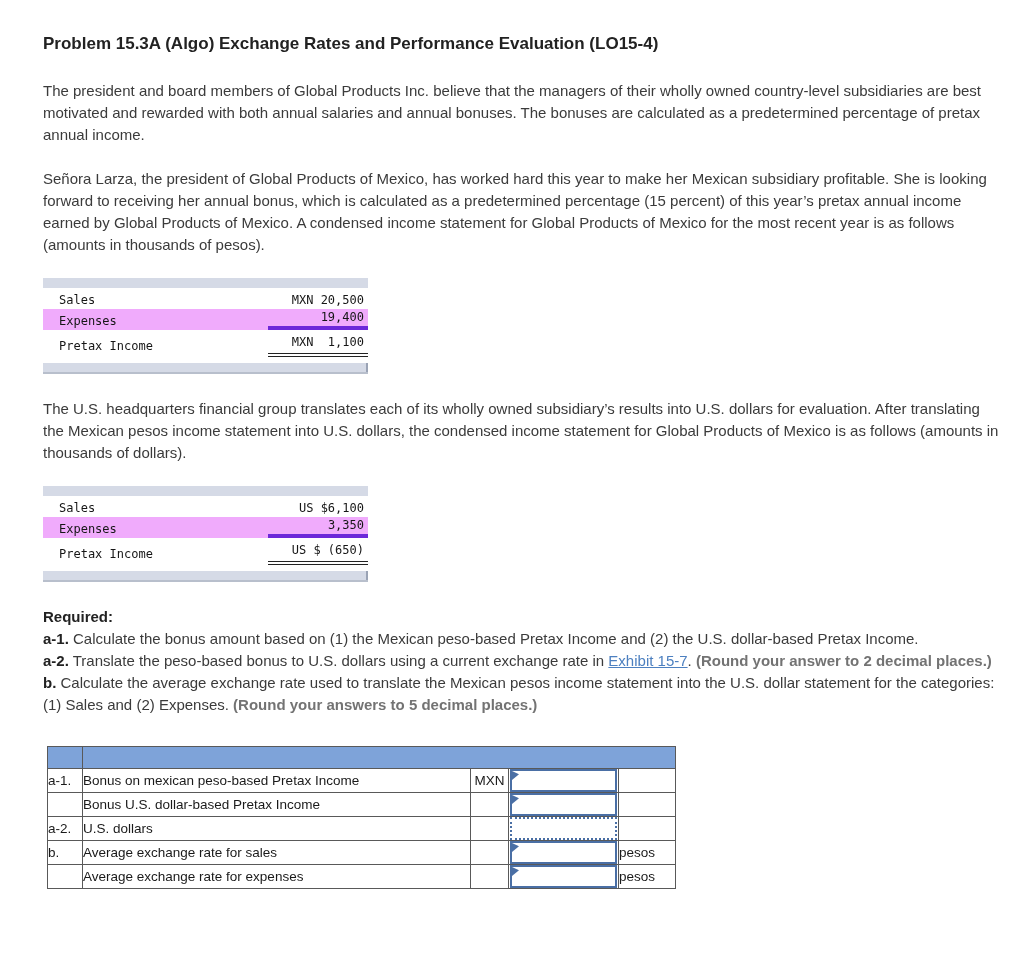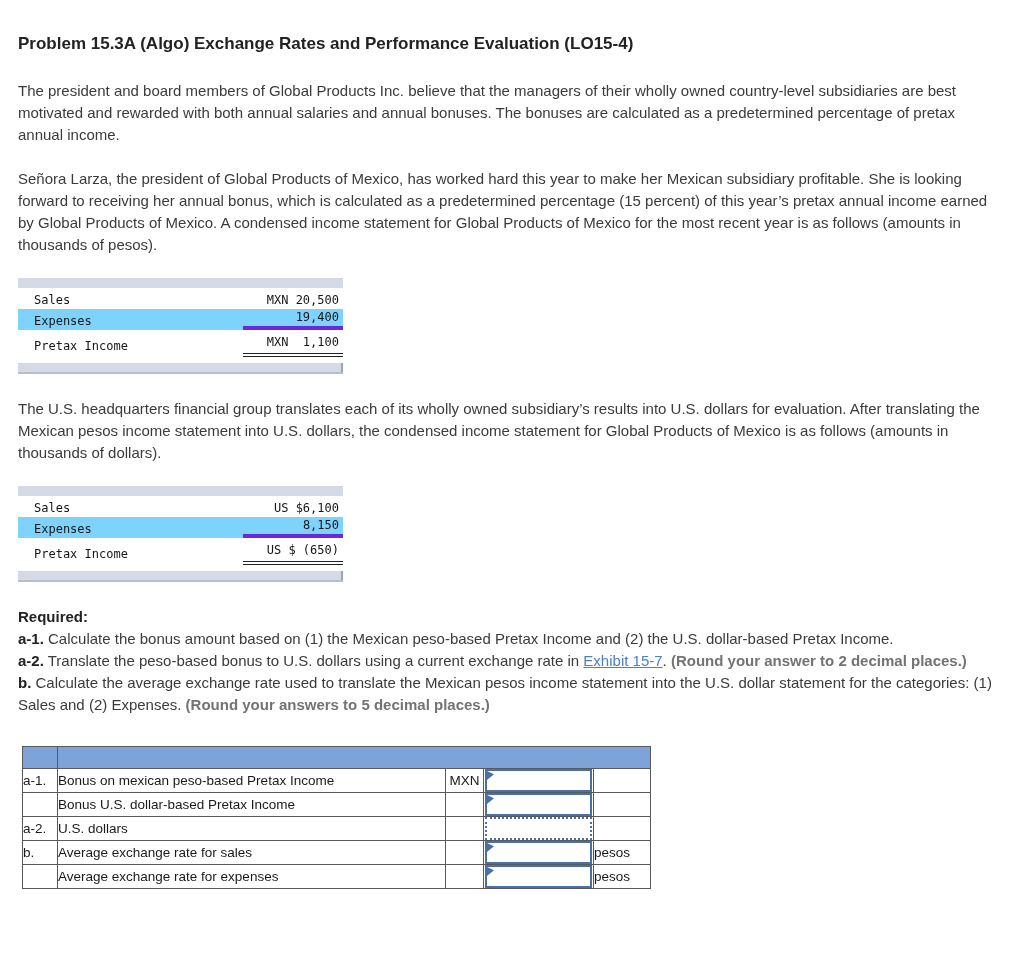--- a/index.html
+++ b/index.html
@@ -4,21 +4,21 @@
 <style>
   * { margin:0; padding:0; box-sizing:border-box; }
   html,body { background:#ffffff; }
   body {
     width:1024px; height:954px;
     font-family:"Liberation Sans", sans-serif;
     color:#3b3b3b;
     position:relative;
     overflow:hidden;
   }
-  .page { padding:34px 25px 0 18px; }
+  .page { padding:34px 25px 0 18px;margin-left:25px; }
 
   .title {
     font-size:17px; font-weight:bold; color:#222;
     margin-bottom:26px;
   }
   .para {
     font-size:15px; line-height:22px; color:#3b3b3b;
     margin-bottom:22px; max-width:988px;
   }
 
@@ -29,21 +29,21 @@
   }
   .fin-bar.bottom {
     height:9px; margin-top:6px;
     border-right:2px solid #9aa3b5;
     box-shadow:0 2px 0 #b8bfcc;
   }
   .fin-body { padding-top:4px; font-family:"DejaVu Sans Mono", monospace; font-size:12px; color:#161616; }
   .fin-row { display:flex; align-items:flex-end; }
   .fin-row .lbl { flex:1; padding-left:16px; line-height:17px; }
   .fin-row .val { width:100px; text-align:right; white-space:pre; line-height:17px; padding-right:4px; }
-  .fin-row.alt { background:#7dd3fc; }
+  .fin-row.alt { background:#f0abfc; }
   .fin-row.alt .val { border-bottom:4px solid #6d28d9; }
   .fin-row.total { margin-top:4px; }
   .fin-row.total .val { border-bottom:4px double #222; padding-bottom:2px; }
   .fin-row.total .lbl { padding-bottom:2px; }
 
   
   .required { font-size:15px; line-height:22px; max-width:990px; margin-top:2px; }
   .required .head { font-weight:bold; color:#222; }
   .req-bold { font-weight:bold; color:#222; }
   .req-link { color:#4d80c0; text-decoration:underline; cursor:pointer; }
@@ -123,21 +123,21 @@
 
   <div class="fin-table">
     <div class="fin-bar top"></div>
     <div class="fin-body">
       <div class="fin-row">
         <div class="lbl">Sales</div>
         <div class="val">US $6,100</div>
       </div>
       <div class="fin-row alt">
         <div class="lbl">Expenses</div>
-        <div class="val">8,150</div>
+        <div class="val">3,350</div>
       </div>
       <div class="fin-row total">
         <div class="lbl">Pretax Income</div>
         <div class="val">US $ (650)</div>
       </div>
     </div>
     <div class="fin-bar bottom"></div>
   </div>
 
   <div class="required">

